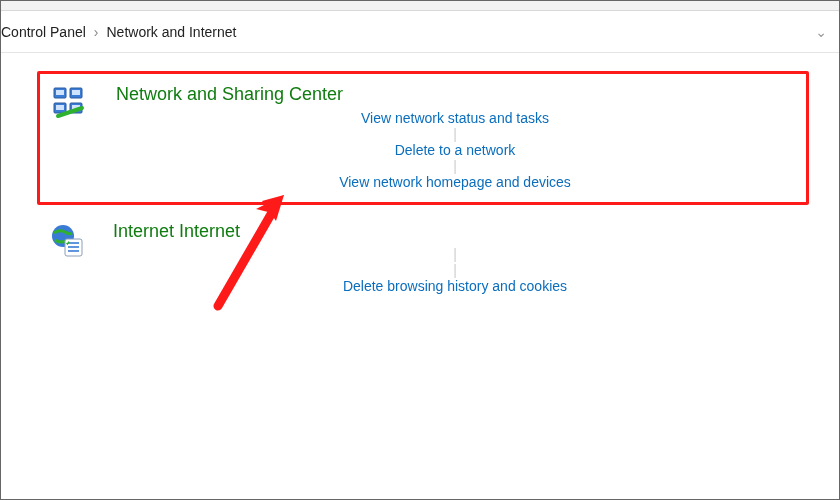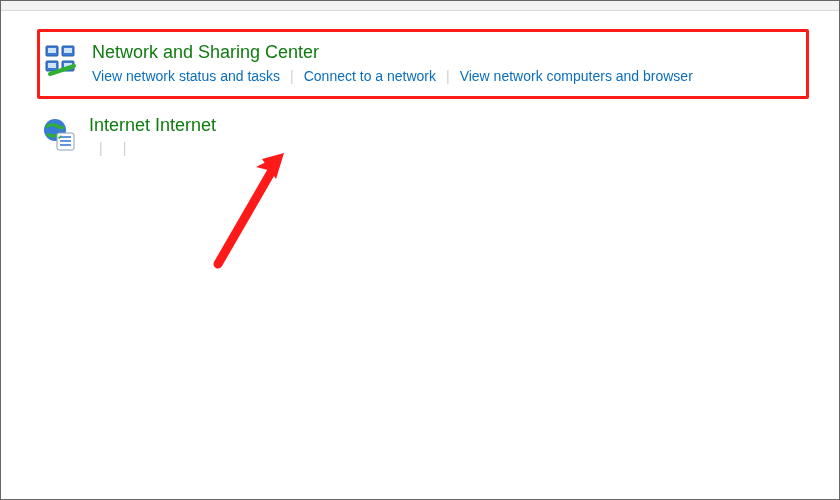--- a/index.html
+++ b/index.html
@@ -53,23 +53,24 @@
     color: #9a9a9a;
     font-size: 14px;
   }
   .content {
     flex: 1;
     padding: 18px 30px 20px 36px;
     position: relative;
   }
   .section {
     display: flex;
-    padding: 10px 12px 12px 4px;
+    padding: 10px 12px 12px 12px;
     margin-bottom: 6px;
     position: relative;
+    gap: 16px;
   }
   .section.highlighted {
     border: 3px solid #ff1a1a;
     border-radius: 2px;
   }
   .icon-cell {
     width: 48px;
     padding-top: 2px;
     flex: 0 0 48px;
   }
@@ -80,20 +81,21 @@
     margin: 0 0 4px 0;
     line-height: 1.2;
     cursor: pointer;
   }
   .link-row {
     display: flex;
     flex-wrap: wrap;
     gap: 0;
     align-items: center;
     font-size: 14px;
+    flex-direction: column;
   }
   .link-row a {
     color: #0a6ebd;
     text-decoration: none;
     cursor: pointer;
   }
   .link-row .divider {
     color: #cfcfcf;
     padding: 0 10px;
   }
@@ -107,20 +109,27 @@
     pointer-events: none;
   }
   .arrow-annot svg { width: 100%; height: 100%; overflow: visible; }
 </style>
 </head>
 <body>
 
 <div class="window">
   <div class="titlebar"></div>
 
+  <div class="breadcrumb-bar">
+    <span class="crumb first">Control Panel</span>
+    <span class="chev">›</span>
+    <span class="crumb">Network and Internet</span>
+    <span class="spacer"></span>
+    <span class="drop">⌄</span>
+  </div>
 
   <div class="content">
 
     <div class="section highlighted">
       <div class="icon-cell">
         <svg width="36" height="36" viewBox="0 0 36 36">
           <rect x="2" y="2" width="12" height="10" rx="1" fill="#3a7bd5" stroke="#2a5ca0"></rect>
           <rect x="4" y="4" width="8" height="5" fill="#cfe3ff"></rect>
           <rect x="18" y="2" width="12" height="10" rx="1" fill="#3a7bd5" stroke="#2a5ca0"></rect>
           <rect x="20" y="4" width="8" height="5" fill="#cfe3ff"></rect>
@@ -129,23 +138,23 @@
           <rect x="18" y="17" width="12" height="10" rx="1" fill="#3a7bd5" stroke="#2a5ca0"></rect>
           <rect x="20" y="19" width="8" height="5" fill="#cfe3ff"></rect>
           <line x1="6" y1="30" x2="30" y2="22" stroke="#2fb12f" stroke-width="4" stroke-linecap="round"></line>
         </svg>
       </div>
       <div class="text-cell">
         <div class="section-title">Network and Sharing Center</div>
         <div class="link-row">
           <a>View network status and tasks</a>
           <span class="divider">|</span>
-          <a>Connect to a network</a>
+          <a>Delete to a network</a>
           <span class="divider">|</span>
-          <a>View network computers and browser</a>
+          <a>View network homepage and devices</a>
         </div>
       </div>
     </div>
 
     <div class="section">
       <div class="icon-cell">
         <svg width="36" height="36" viewBox="0 0 36 36">
           <circle cx="14" cy="13" r="11" fill="#3a7bd5"></circle>
           <path d="M5 10 Q10 6 16 9 Q20 12 23 10" fill="none" stroke="#2fb12f" stroke-width="3"></path>
           <path d="M6 17 Q12 21 19 17" fill="none" stroke="#2fb12f" stroke-width="3"></path>
@@ -154,20 +163,21 @@
           <line x1="19" y1="24" x2="30" y2="24" stroke="#3a7bd5" stroke-width="1.6"></line>
           <line x1="19" y1="28" x2="30" y2="28" stroke="#3a7bd5" stroke-width="1.6"></line>
           <polyline points="17.5,20 18.5,21 20,18.5" fill="none" stroke="#2fb12f" stroke-width="1.4"></polyline>
         </svg>
       </div>
       <div class="text-cell">
         <div class="section-title">Internet Internet</div>
         <div class="link-row">
           <span class="divider">|</span>
           <span class="divider">|</span>
+          <a>Delete browsing history and cookies</a>
         </div>
       </div>
     </div>
 
     <div class="arrow-annot">
       <svg viewBox="0 0 90 120">
         <defs></defs>
         <line x1="12" y1="115" x2="68" y2="18" stroke="#ff1a1a" stroke-width="9" stroke-linecap="round"></line>
         <polygon points="68,18 78,4 50,18 66,22" fill="#ff1a1a"></polygon>
         <polygon points="78,4 56,10 70,30" fill="#ff1a1a"></polygon>

